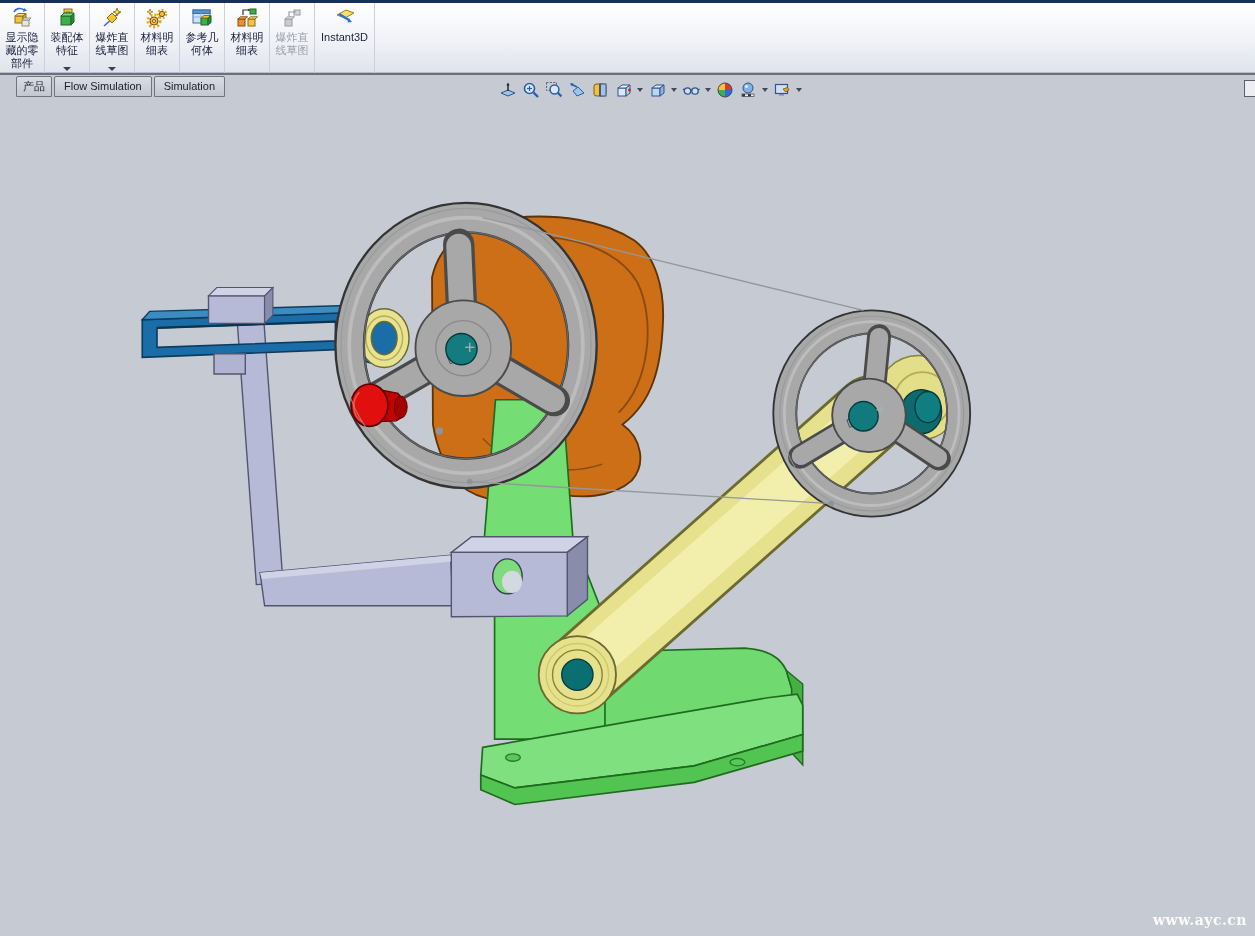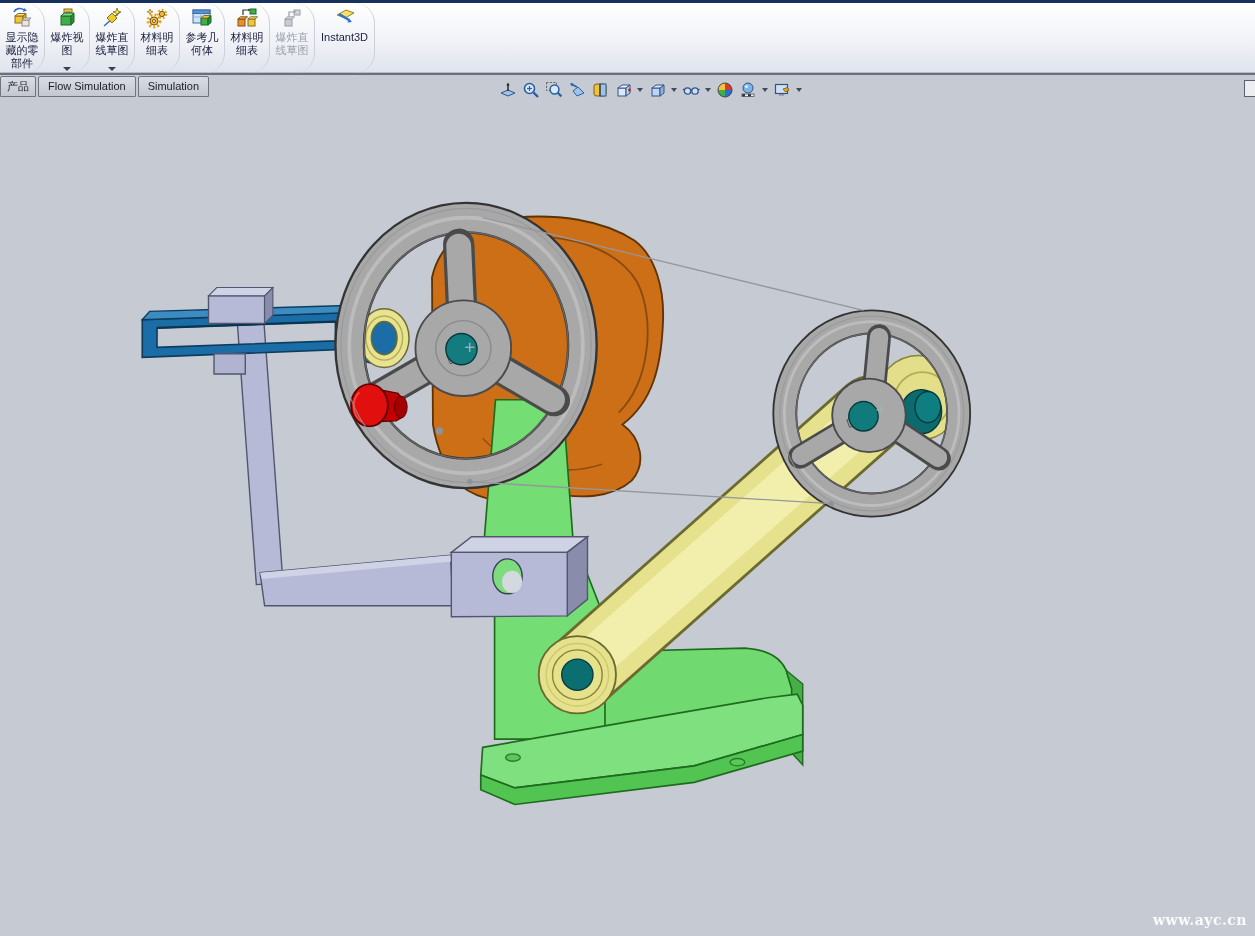--- a/index.html
+++ b/index.html
@@ -6,31 +6,31 @@
   .screen{position:relative;width:1255px;height:936px;overflow:hidden;
           font-family:"Liberation Sans","DejaVu Sans",sans-serif;background:#c6cad3;}
   
   .top-strip{position:absolute;left:0;top:0;width:100%;height:3px;background:#17305f;}
   
   .toolbar{position:absolute;left:0;top:3px;width:100%;height:70px;
            background:linear-gradient(#ffffff,#f0f2f7 55%,#dfe3ec);
            border-bottom:2px solid #6a6f82;box-shadow:inset 0 -1px 0 #b7bbc6;
            display:flex;align-items:stretch;}
   .tb-btn{position:relative;display:flex;flex-direction:column;align-items:center;
-          padding:2px 2px 0 2px;border-right:1px solid #ccd0da;cursor:default;border-radius:20px;}
+          padding:2px 2px 0 2px;border-right:1px solid #ccd0da;cursor:default;}
   .tb-btn .ic{width:26px;height:26px;flex:0 0 26px;display:flex;align-items:center;justify-content:center;}
   .tb-btn .lbl{font-size:11px;line-height:13px;color:#1a1f3c;text-align:center;
                word-break:break-all;width:40px;}
   .tb-btn.wide .lbl{width:55px;word-break:normal;}
   .tb-btn.disabled .lbl{color:#9da2ad;}
   .tb-btn .caret{position:absolute;bottom:2px;left:50%;margin-left:-4px;width:0;height:0;
                  border-left:4px solid transparent;border-right:4px solid transparent;
                  border-top:4px solid #3a3f52;}
   
-  .tabs{position:absolute;left:0;top:76px;height:20px;display:flex;}
+  .tabs{position:absolute;left:0;top:76px;height:20px;display:flex;padding-left:16px;}
   .tab{height:19px;line-height:18px;margin-right:2px;padding:0 9px;
        background:linear-gradient(#dadde4,#c3c7d0);border:1px solid #70747f;
        border-radius:2px 2px 0 0;font-size:11px;color:#1d1d28;white-space:nowrap;}
   .tab.first{padding:0 6px;}
   
   .viewport{position:absolute;left:0;top:75px;width:1255px;height:861px;background:#c6cad3;}
   .model-svg{position:absolute;left:0;top:0;}
   
   .hud{position:absolute;left:497px;top:4px;height:22px;display:flex;align-items:center;gap:2px;}
   .hud .hicon{width:21px;height:21px;display:flex;align-items:center;justify-content:center;border-radius:2px;}
@@ -70,21 +70,21 @@
     <div class="tb-btn">
       <span class="ic">
         <svg width="24" height="24" viewBox="0 0 24 24">
           <rect x="9" y="3" width="8" height="4" fill="#f2c53a" stroke="#8a6d1f"></rect>
           <rect x="11.5" y="6" width="3" height="5" fill="#b9bdc6" stroke="#6a6f78"></rect>
           <rect x="6" y="10" width="10" height="9" fill="#3fae49" stroke="#1f6b28"></rect>
           <path d="M6 10 L9 7 L19 7 L16 10 Z" fill="#7cd984" stroke="#1f6b28"></path>
           <path d="M16 10 L19 7 L19 16 L16 19 Z" fill="#2e8a38" stroke="#1f6b28"></path>
         </svg>
       </span>
-      <span class="lbl">爆炸视图</span>
+      <span class="lbl">装配体特征</span>
       <span class="caret"></span>
     </div>
 
     <div class="tb-btn">
       <span class="ic">
         <svg width="24" height="24" viewBox="0 0 24 24">
           <line x1="4" y1="20" x2="20" y2="6" stroke="#2a6fd6" stroke-width="1.5"></line>
           <path d="M12 7 L17 12 L12 17 L7 12 Z" fill="#f0c830" stroke="#907010"></path>
           <path d="M17 2 L18 5 L21 6 L18 7 L17 10 L16 7 L13 6 L16 5 Z" fill="#ffe14d" stroke="#907010" stroke-width="0.8"></path>
         </svg>

